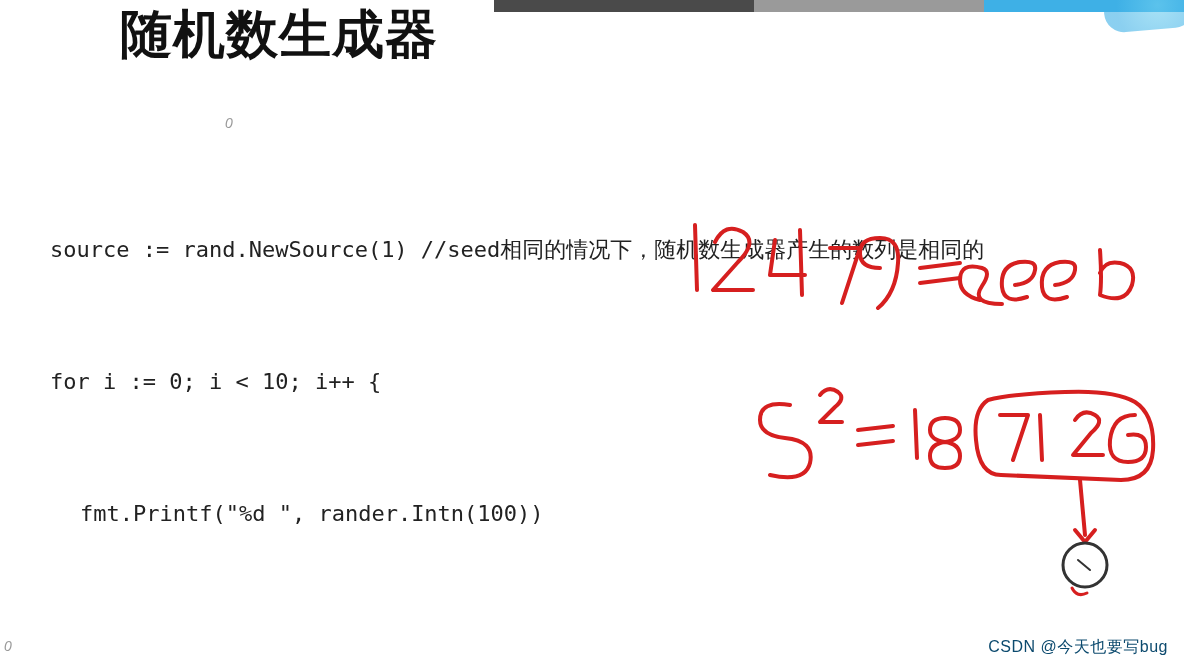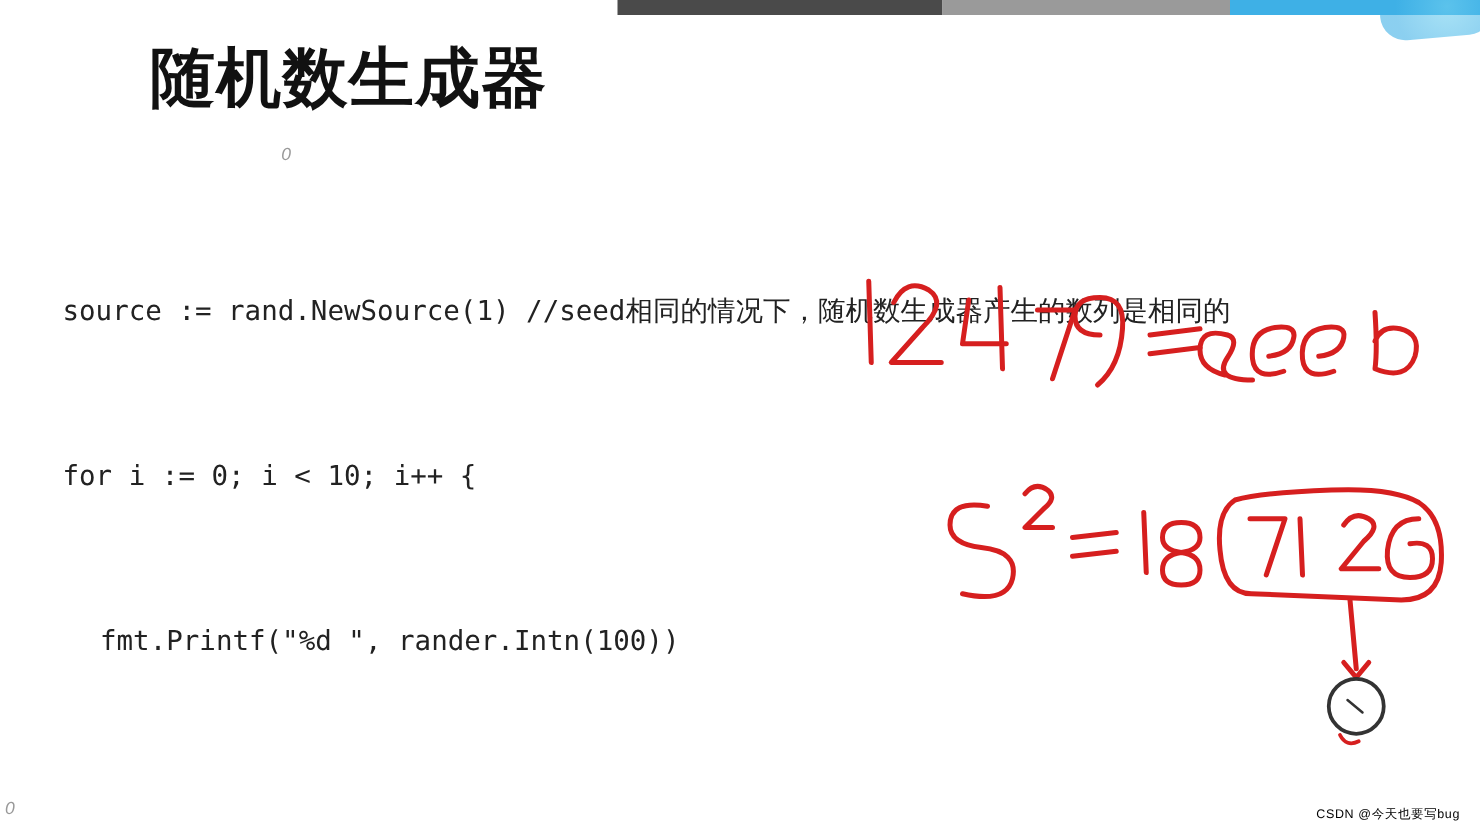--- a/index.html
+++ b/index.html
@@ -40,21 +40,20 @@
   }
 
   .title {
     position: absolute;
     top: 0px;
     left: 120px;
     font-size: 52px;
     font-weight: 700;
     color: #111;
     letter-spacing: 1px;
-    margin-top: 28px;
   }
 
   .code-block {
     position: absolute;
     top: 140px;
     left: 50px;
     font-family: "Microsoft YaHei", Consolas, monospace;
     font-size: 22px;
     line-height: 44px;
     color: #222;
@@ -70,22 +69,22 @@
     left: 0;
     width: 1184px;
     height: 662px;
     pointer-events: none;
   }
 
   .watermark {
     position: absolute;
     bottom: 4px;
     right: 16px;
-    font-size: 10px;
-    color: #000000;
+    font-size: 16px;
+    color: #0c4a6e;
     letter-spacing: 0.5px;
   }
 
   .small-scribble {
     position: absolute;
     font-size: 14px;
     color: #999;
     font-style: italic;
   }
 </style>

